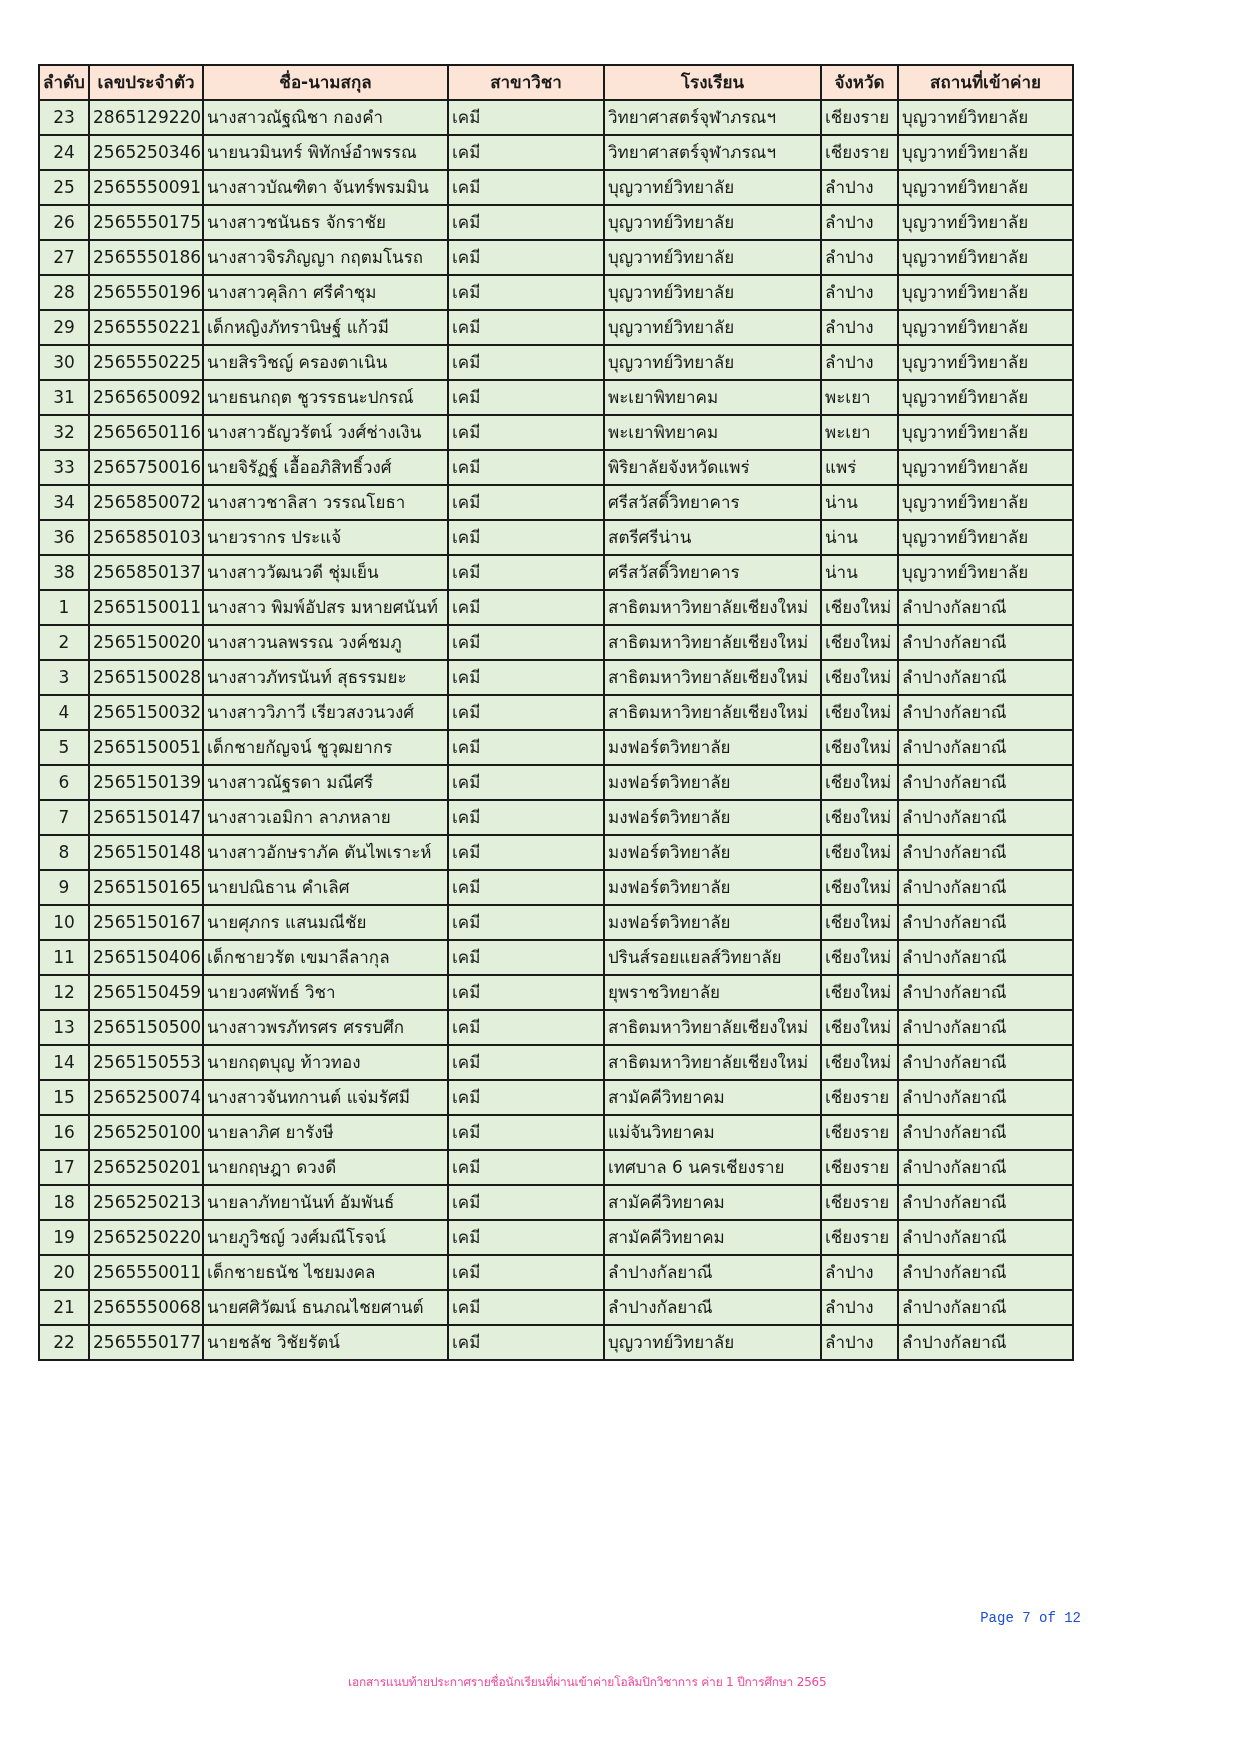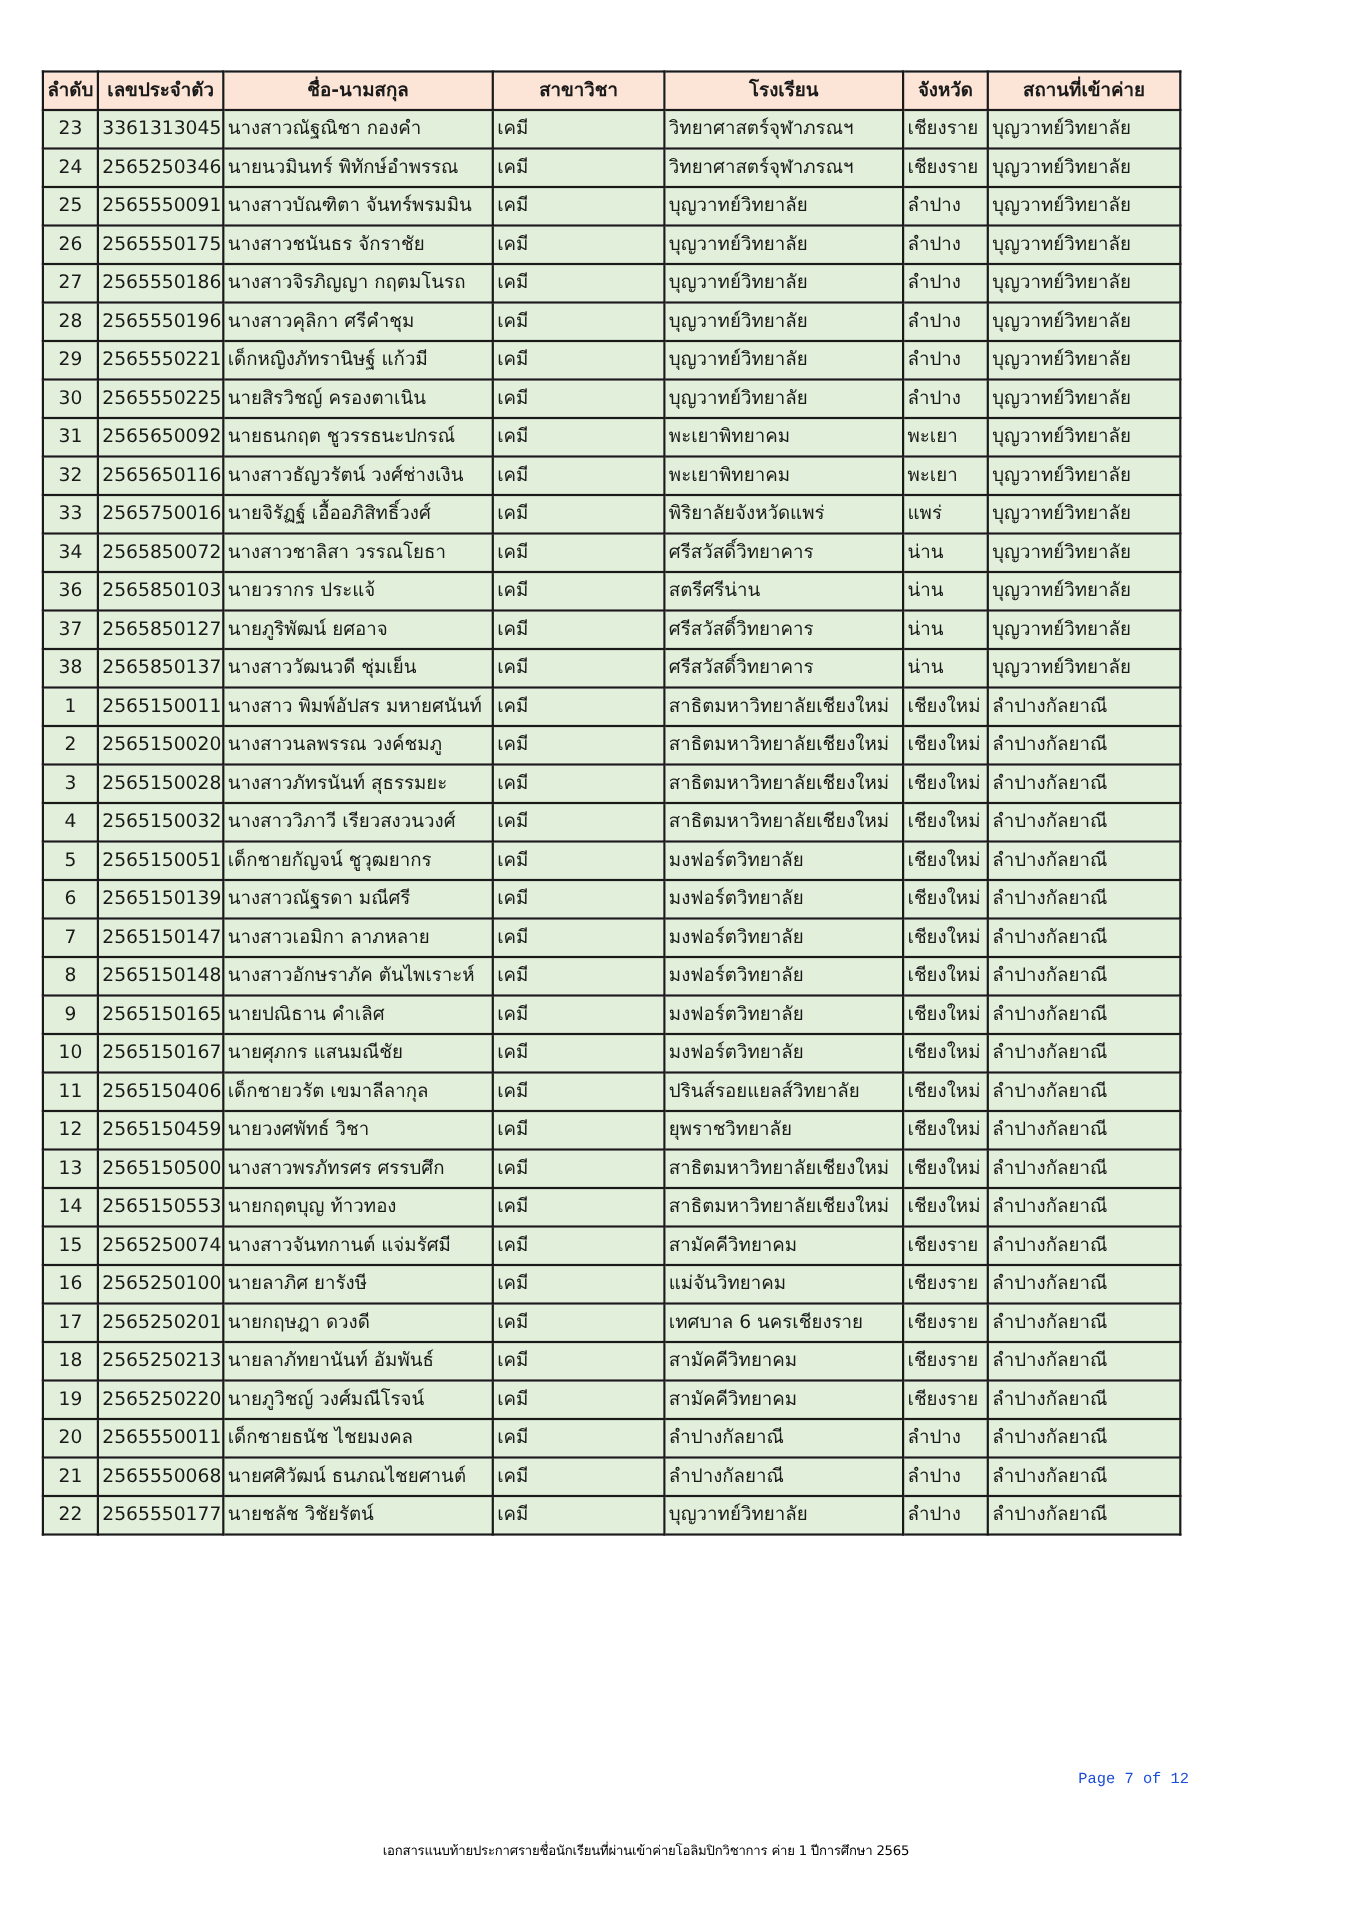--- a/index.html
+++ b/index.html
@@ -30,21 +30,21 @@
   td.c-name, td.c-subj, td.c-school, td.c-prov, td.c-camp { text-align: left; }
   col.w-num { width: 50px; }
   col.w-id { width: 114px; }
   col.w-name { width: 245px; }
   col.w-subj { width: 156px; }
   col.w-school { width: 217px; }
   col.w-prov { width: 77px; }
   col.w-camp { width: 175px; }
   .footer-note {
     position: absolute; left: 348px; top: 1672px;
-    font-size: 12px; color: #000000; font-family: "DejaVu Sans", sans-serif;
+    font-size: 12px; color: #ec4899; font-family: "DejaVu Sans", sans-serif;
     letter-spacing: -0.2px;
   }
   .footer-page {
     position: absolute; right: 160px; top: 1610px;
     font-size: 14px; color: #1d4ed8; font-family: Liberation Mono, monospace;
   }
 </style>
 </head>
 <body>
 
@@ -66,21 +66,21 @@
         <th>ชื่อ-นามสกุล</th>
         <th>สาขาวิชา</th>
         <th>โรงเรียน</th>
         <th>จังหวัด</th>
         <th>สถานที่เข้าค่าย</th>
       </tr>
     </thead>
     <tbody id="roster-body">
         <tr>
           <td class="c-num">23</td>
-          <td class="c-id">3361313045</td>
+          <td class="c-id">2865129220</td>
           <td class="c-name">นางสาวณัฐณิชา กองคำ</td>
           <td class="c-subj">เคมี</td>
           <td class="c-school">วิทยาศาสตร์จุฬาภรณฯ</td>
           <td class="c-prov">เชียงราย</td>
           <td class="c-camp">บุญวาทย์วิทยาลัย</td>
         </tr>
         <tr>
           <td class="c-num">24</td>
           <td class="c-id">2565250346</td>
           <td class="c-name">นายนวมินทร์ พิทักษ์อำพรรณ</td>
@@ -178,29 +178,20 @@
           <td class="c-school">ศรีสวัสดิ์วิทยาคาร</td>
           <td class="c-prov">น่าน</td>
           <td class="c-camp">บุญวาทย์วิทยาลัย</td>
         </tr>
         <tr>
           <td class="c-num">36</td>
           <td class="c-id">2565850103</td>
           <td class="c-name">นายวรากร ประแจ้</td>
           <td class="c-subj">เคมี</td>
           <td class="c-school">สตรีศรีน่าน</td>
-          <td class="c-prov">น่าน</td>
-          <td class="c-camp">บุญวาทย์วิทยาลัย</td>
-        </tr>
-        <tr>
-          <td class="c-num">37</td>
-          <td class="c-id">2565850127</td>
-          <td class="c-name">นายภูริพัฒน์ ยศอาจ</td>
-          <td class="c-subj">เคมี</td>
-          <td class="c-school">ศรีสวัสดิ์วิทยาคาร</td>
           <td class="c-prov">น่าน</td>
           <td class="c-camp">บุญวาทย์วิทยาลัย</td>
         </tr>
         <tr>
           <td class="c-num">38</td>
           <td class="c-id">2565850137</td>
           <td class="c-name">นางสาววัฒนวดี ชุ่มเย็น</td>
           <td class="c-subj">เคมี</td>
           <td class="c-school">ศรีสวัสดิ์วิทยาคาร</td>
           <td class="c-prov">น่าน</td>

